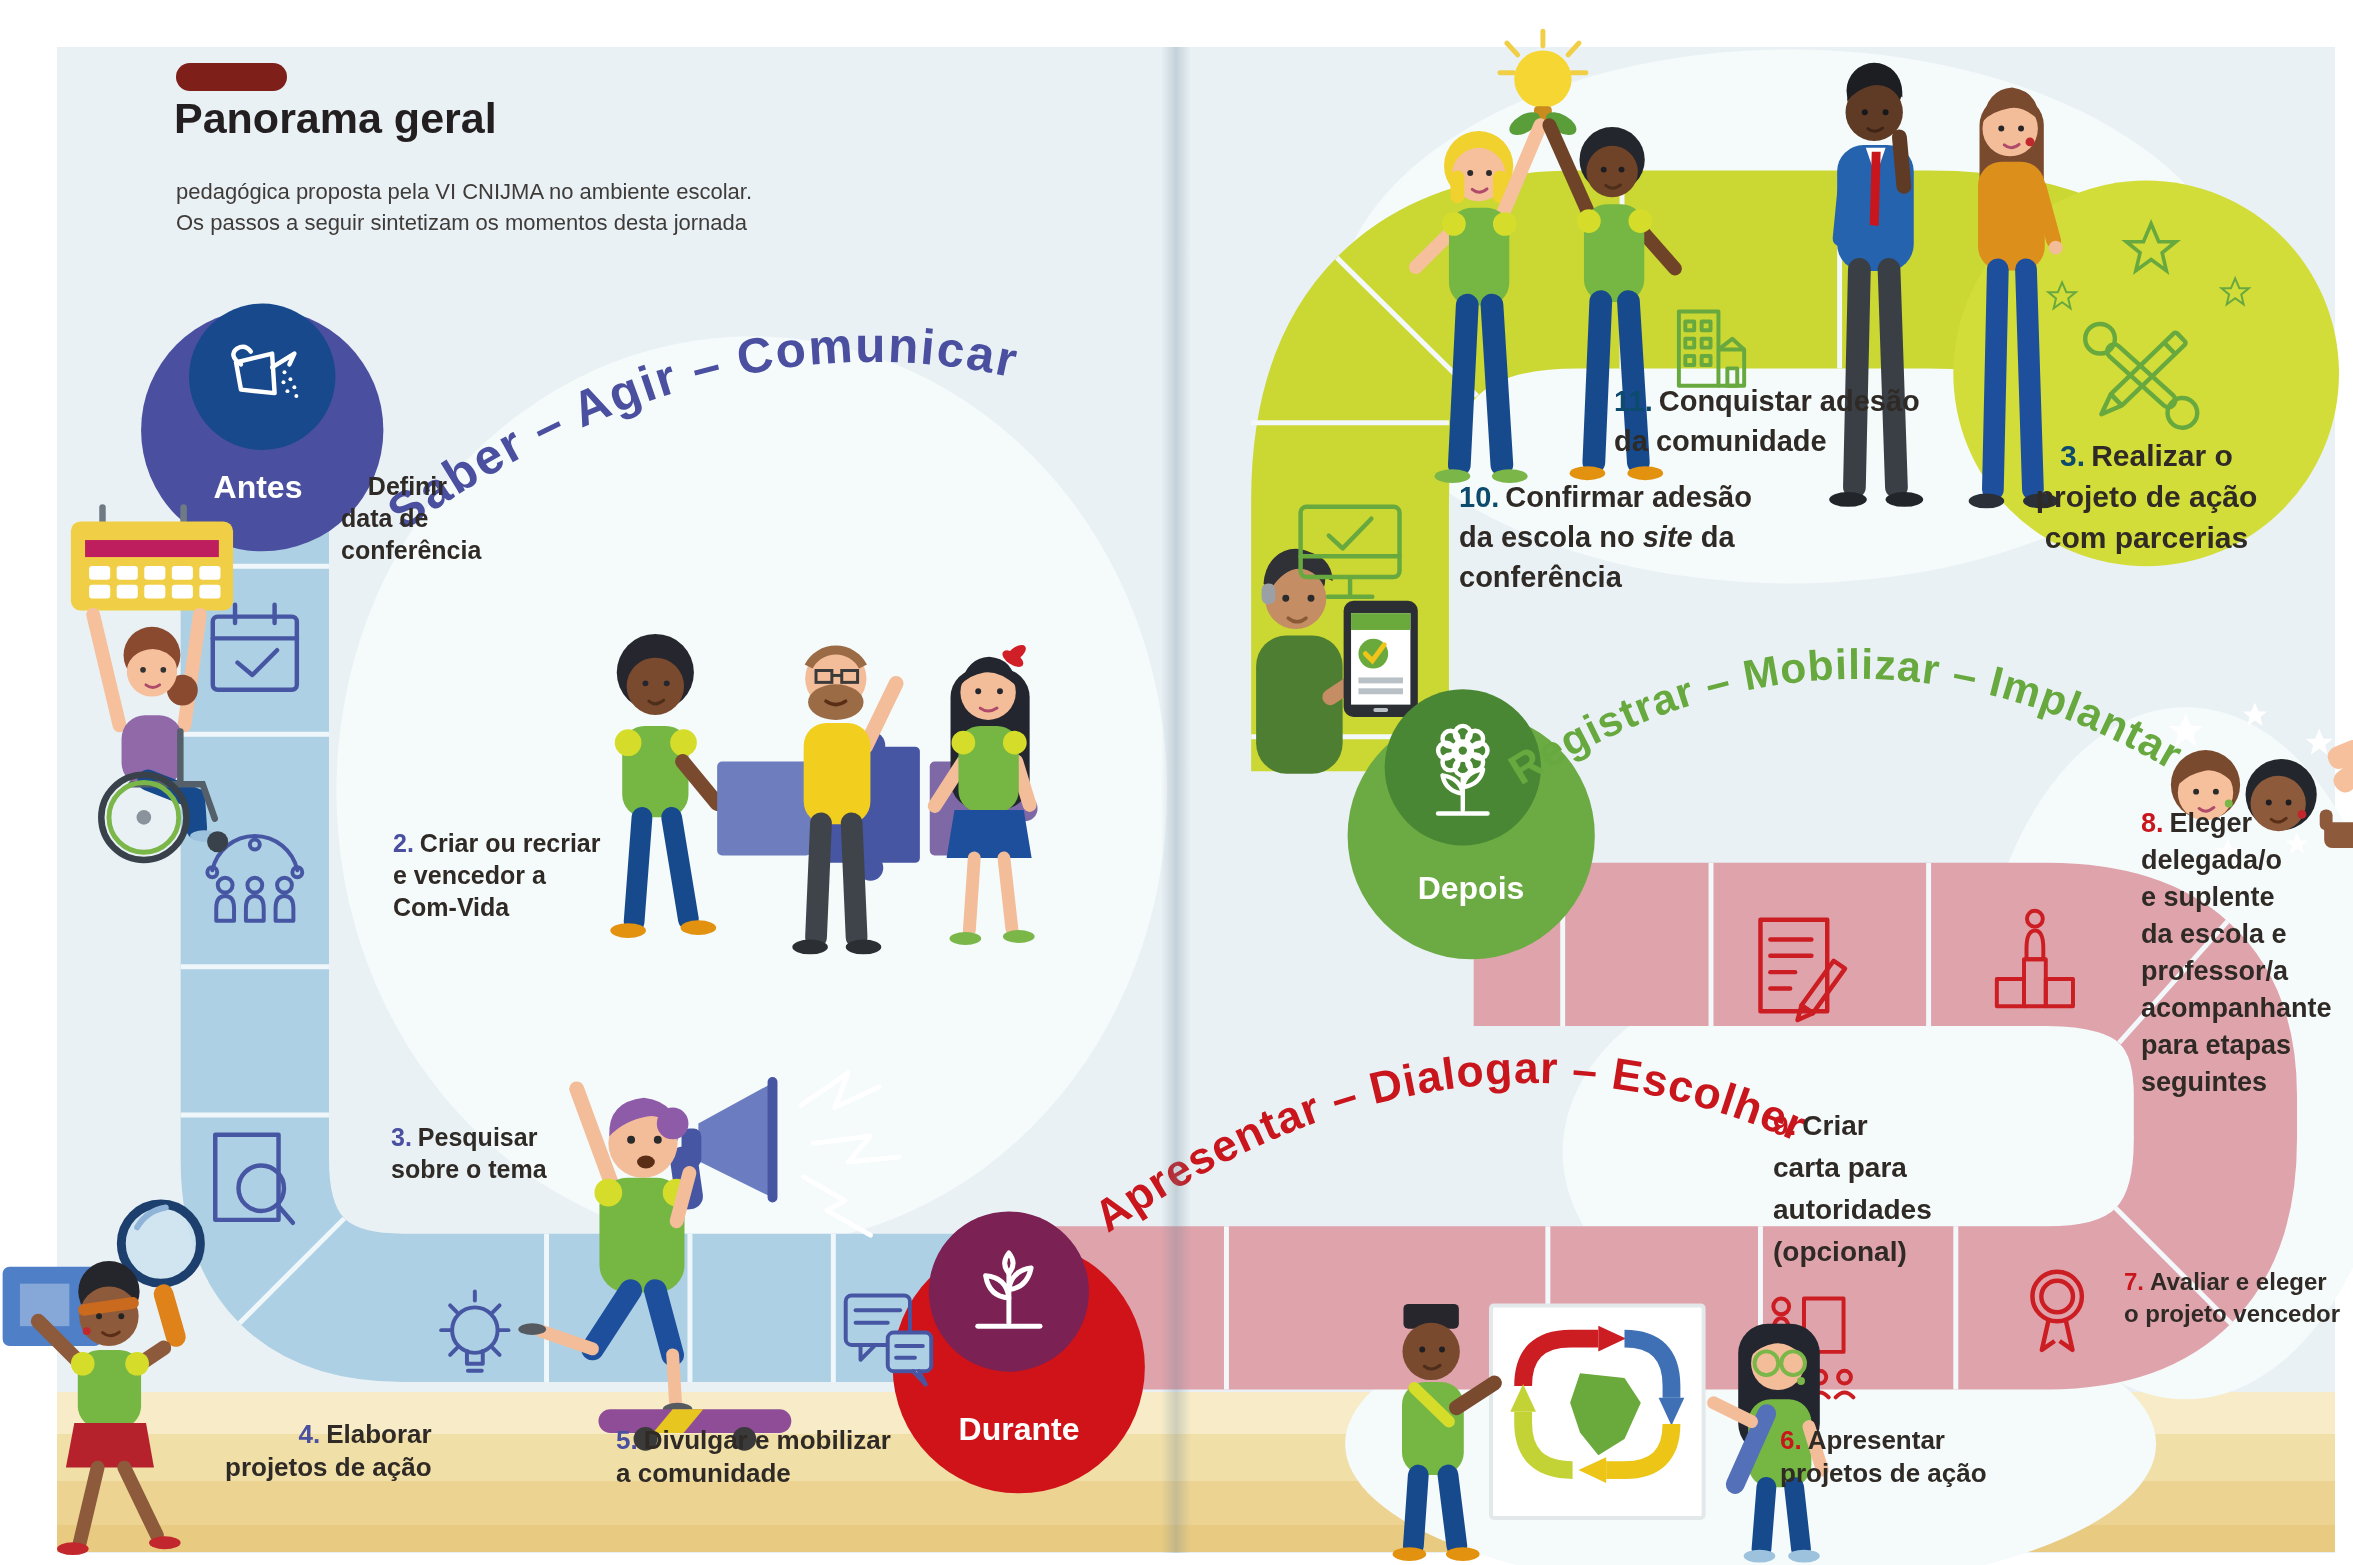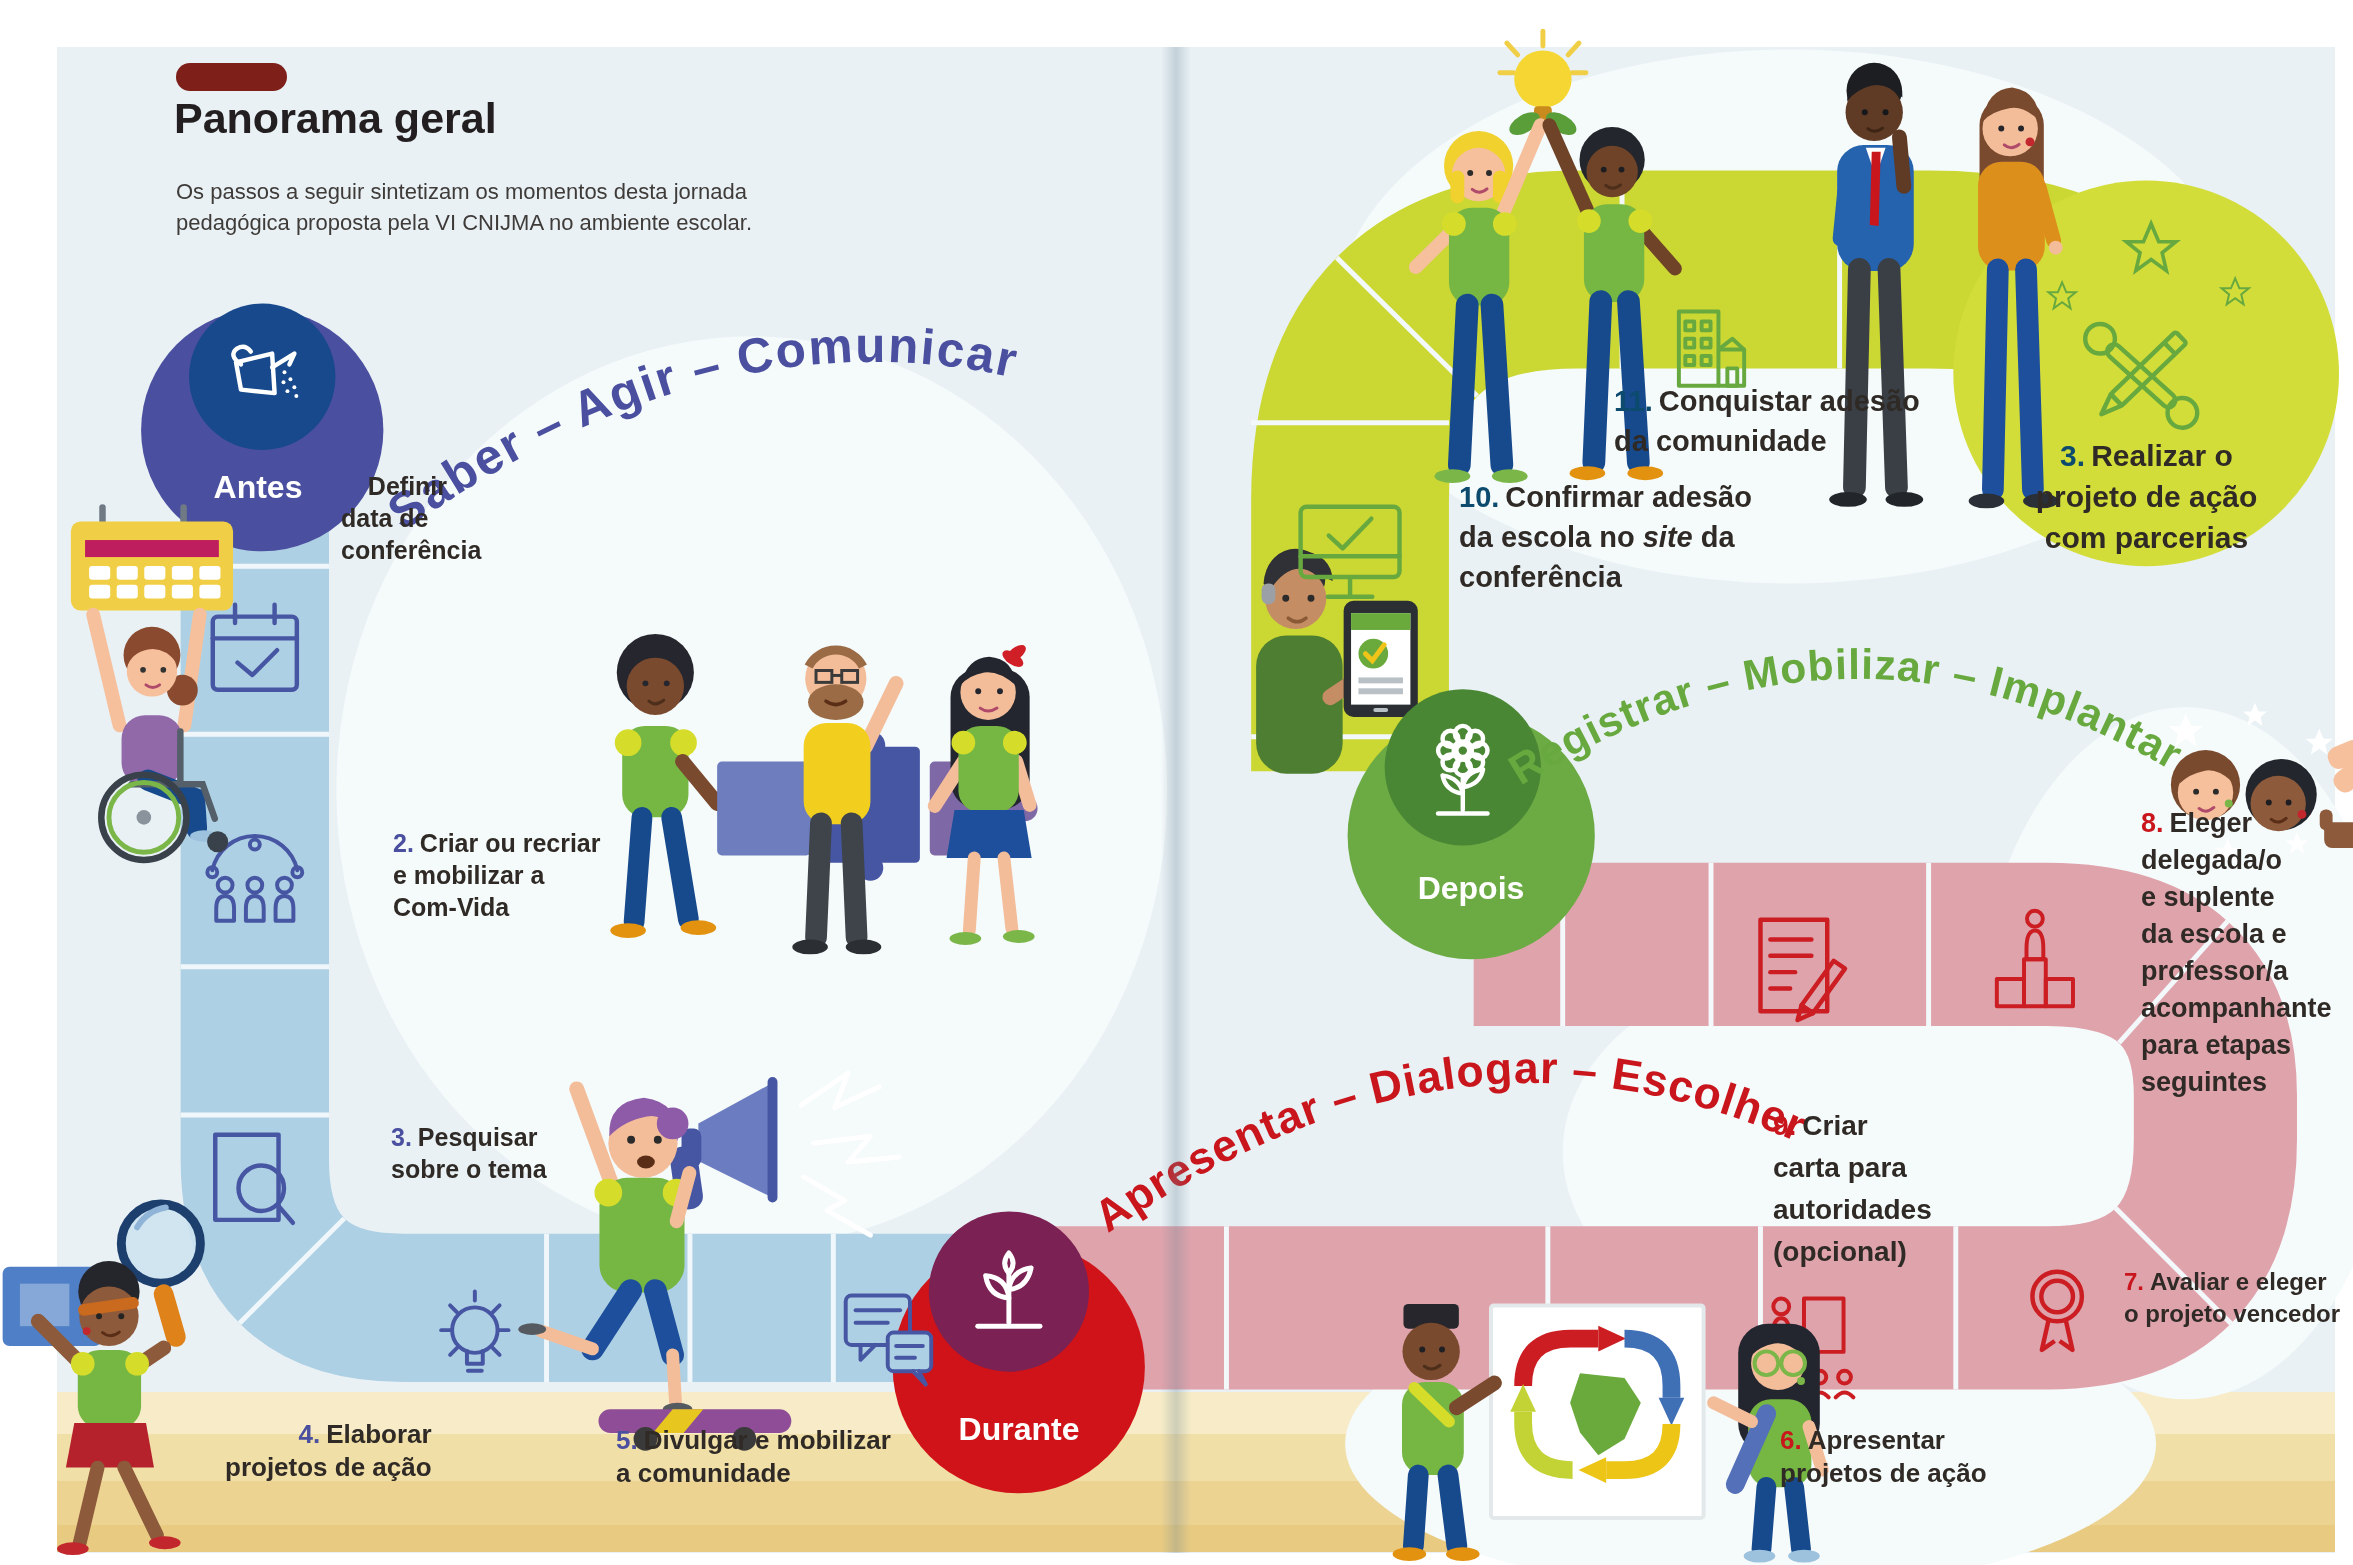--- a/index.html
+++ b/index.html
@@ -581,36 +581,36 @@
     <text class="motto motto-blue"><textPath href="#arcBefore">Saber – Agir – Comunicar</textPath></text>
     <text class="motto motto-red"><textPath href="#arcDuring">Apresentar – Dialogar – Escolher</textPath></text>
     <text class="motto motto-green"><textPath href="#arcAfter">Registrar – Mobilizar – Implantar</textPath></text>
   </svg>
 
   <div class="fold"></div>
 
   <div class="title-bar"></div>
   <div class="title">Panorama geral</div>
   <div class="subtitle">
+    <div>pedagógica proposta pela VI CNIJMA no ambiente escolar.</div>
     <div>Os passos a seguir sintetizam os momentos desta jornada</div>
-    <div>pedagógica proposta pela VI CNIJMA no ambiente escolar.</div>
   </div>
 
   <div class="phase-label" style="left:258px;top:487px;">Antes</div>
   <div class="phase-label" style="left:1019px;top:1429px;">Durante</div>
   <div class="phase-label" style="left:1471px;top:888px;">Depois</div>
 
   <div class="step" style="left:341px;top:470px;">
     <div><span class="num nb">1.</span><span>Definir</span></div>
     <div>data de</div>
     <div>conferência</div>
   </div>
   <div class="step" style="left:381px;top:827px;margin-left:12px;">
     <div><span class="num nb">2.</span><span>Criar ou recriar</span></div>
-    <div>e mobilizar a</div>
+    <div>e vencedor a</div>
     <div>Com-Vida</div>
   </div>
   <div class="step" style="left:391px;top:1121px;">
     <div><span class="num nb">3.</span><span>Pesquisar</span></div>
     <div>sobre o tema</div>
   </div>
   <div class="step s-floor" style="left:225px;top:1418px;text-align:right;">
     <div><span class="num nb">4.</span><span>Elaborar</span></div>
     <div>projetos de ação</div>
   </div>

